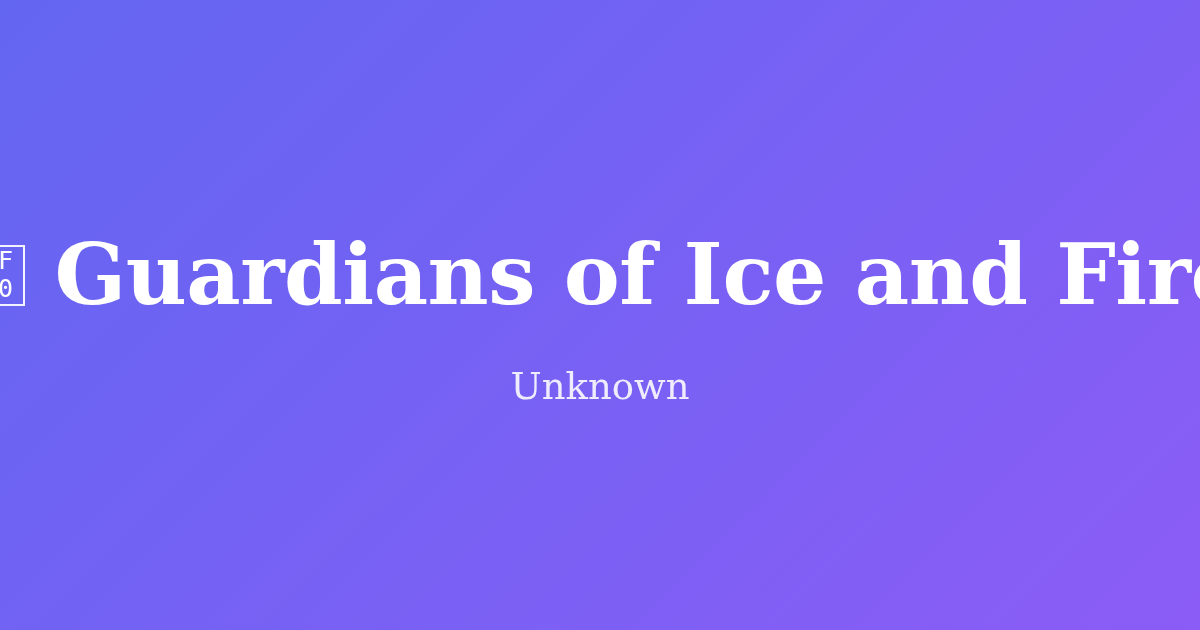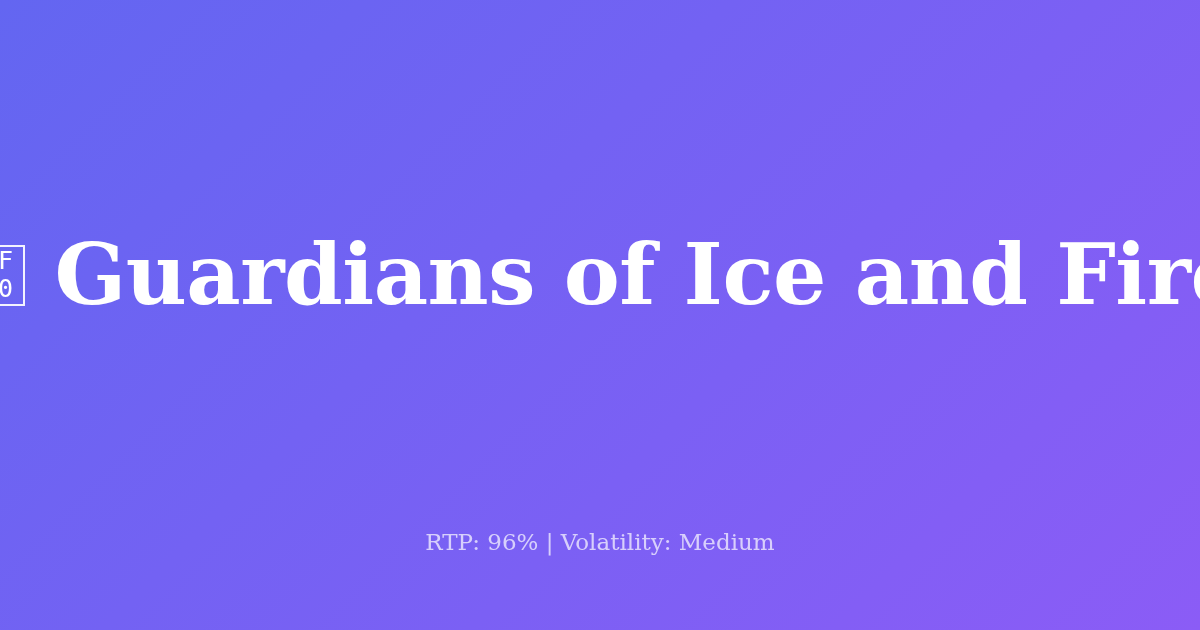--- a/index.html
+++ b/index.html
@@ -117,16 +117,16 @@
   <div class="title-block">
 
     <span class="tofu" aria-label="slot machine">
       <span class="tofu-row">01F</span>
       <span class="tofu-row">3B0</span>
     </span>
 
     <h1 class="game-title">Guardians of Ice and Fire</h1>
   </div>
 
+  <p class="provider">Unknown</p>
 
-  <p class="meta">RTP: 96% | Volatility: Medium</p>
 
 </div>
 
 </body></html>

